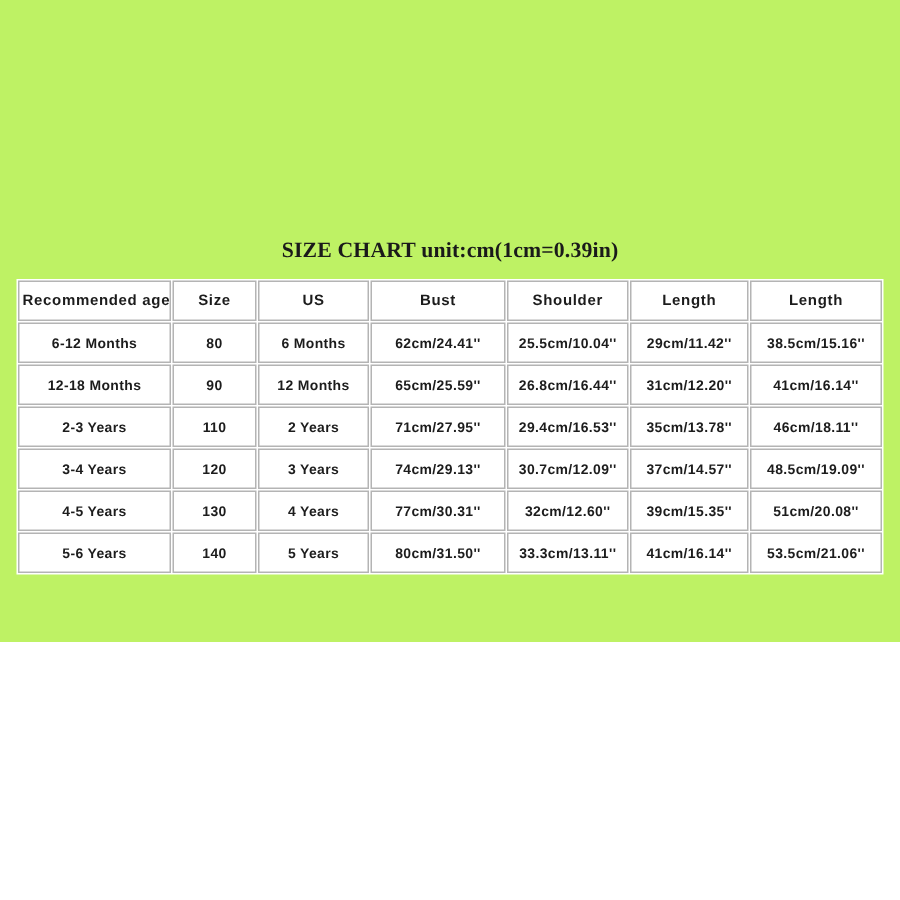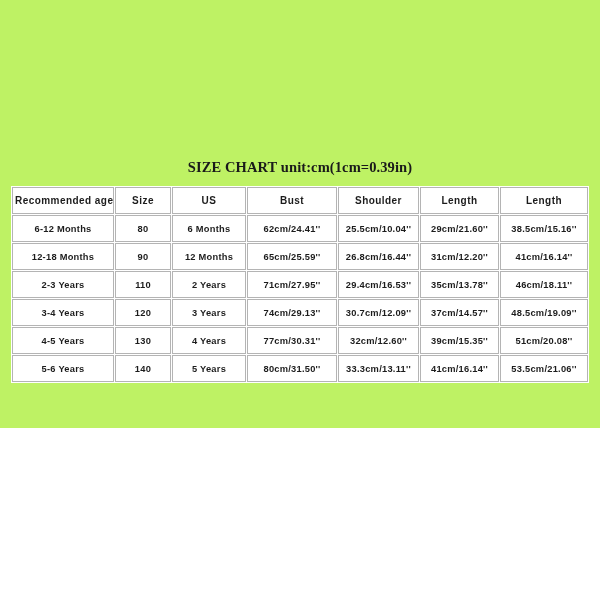--- a/index.html
+++ b/index.html
@@ -103,21 +103,21 @@
           <th>Length</th>
         </tr>
       </thead>
       <tbody>
         <tr>
           <td>6-12 Months</td>
           <td>80</td>
           <td>6 Months</td>
           <td>62cm/24.41''</td>
           <td>25.5cm/10.04''</td>
-          <td>29cm/21.60''</td>
+          <td>29cm/11.42''</td>
           <td>38.5cm/15.16''</td>
         </tr>
         <tr>
           <td>12-18 Months</td>
           <td>90</td>
           <td>12 Months</td>
           <td>65cm/25.59''</td>
           <td>26.8cm/16.44''</td>
           <td>31cm/12.20''</td>
           <td>41cm/16.14''</td>

